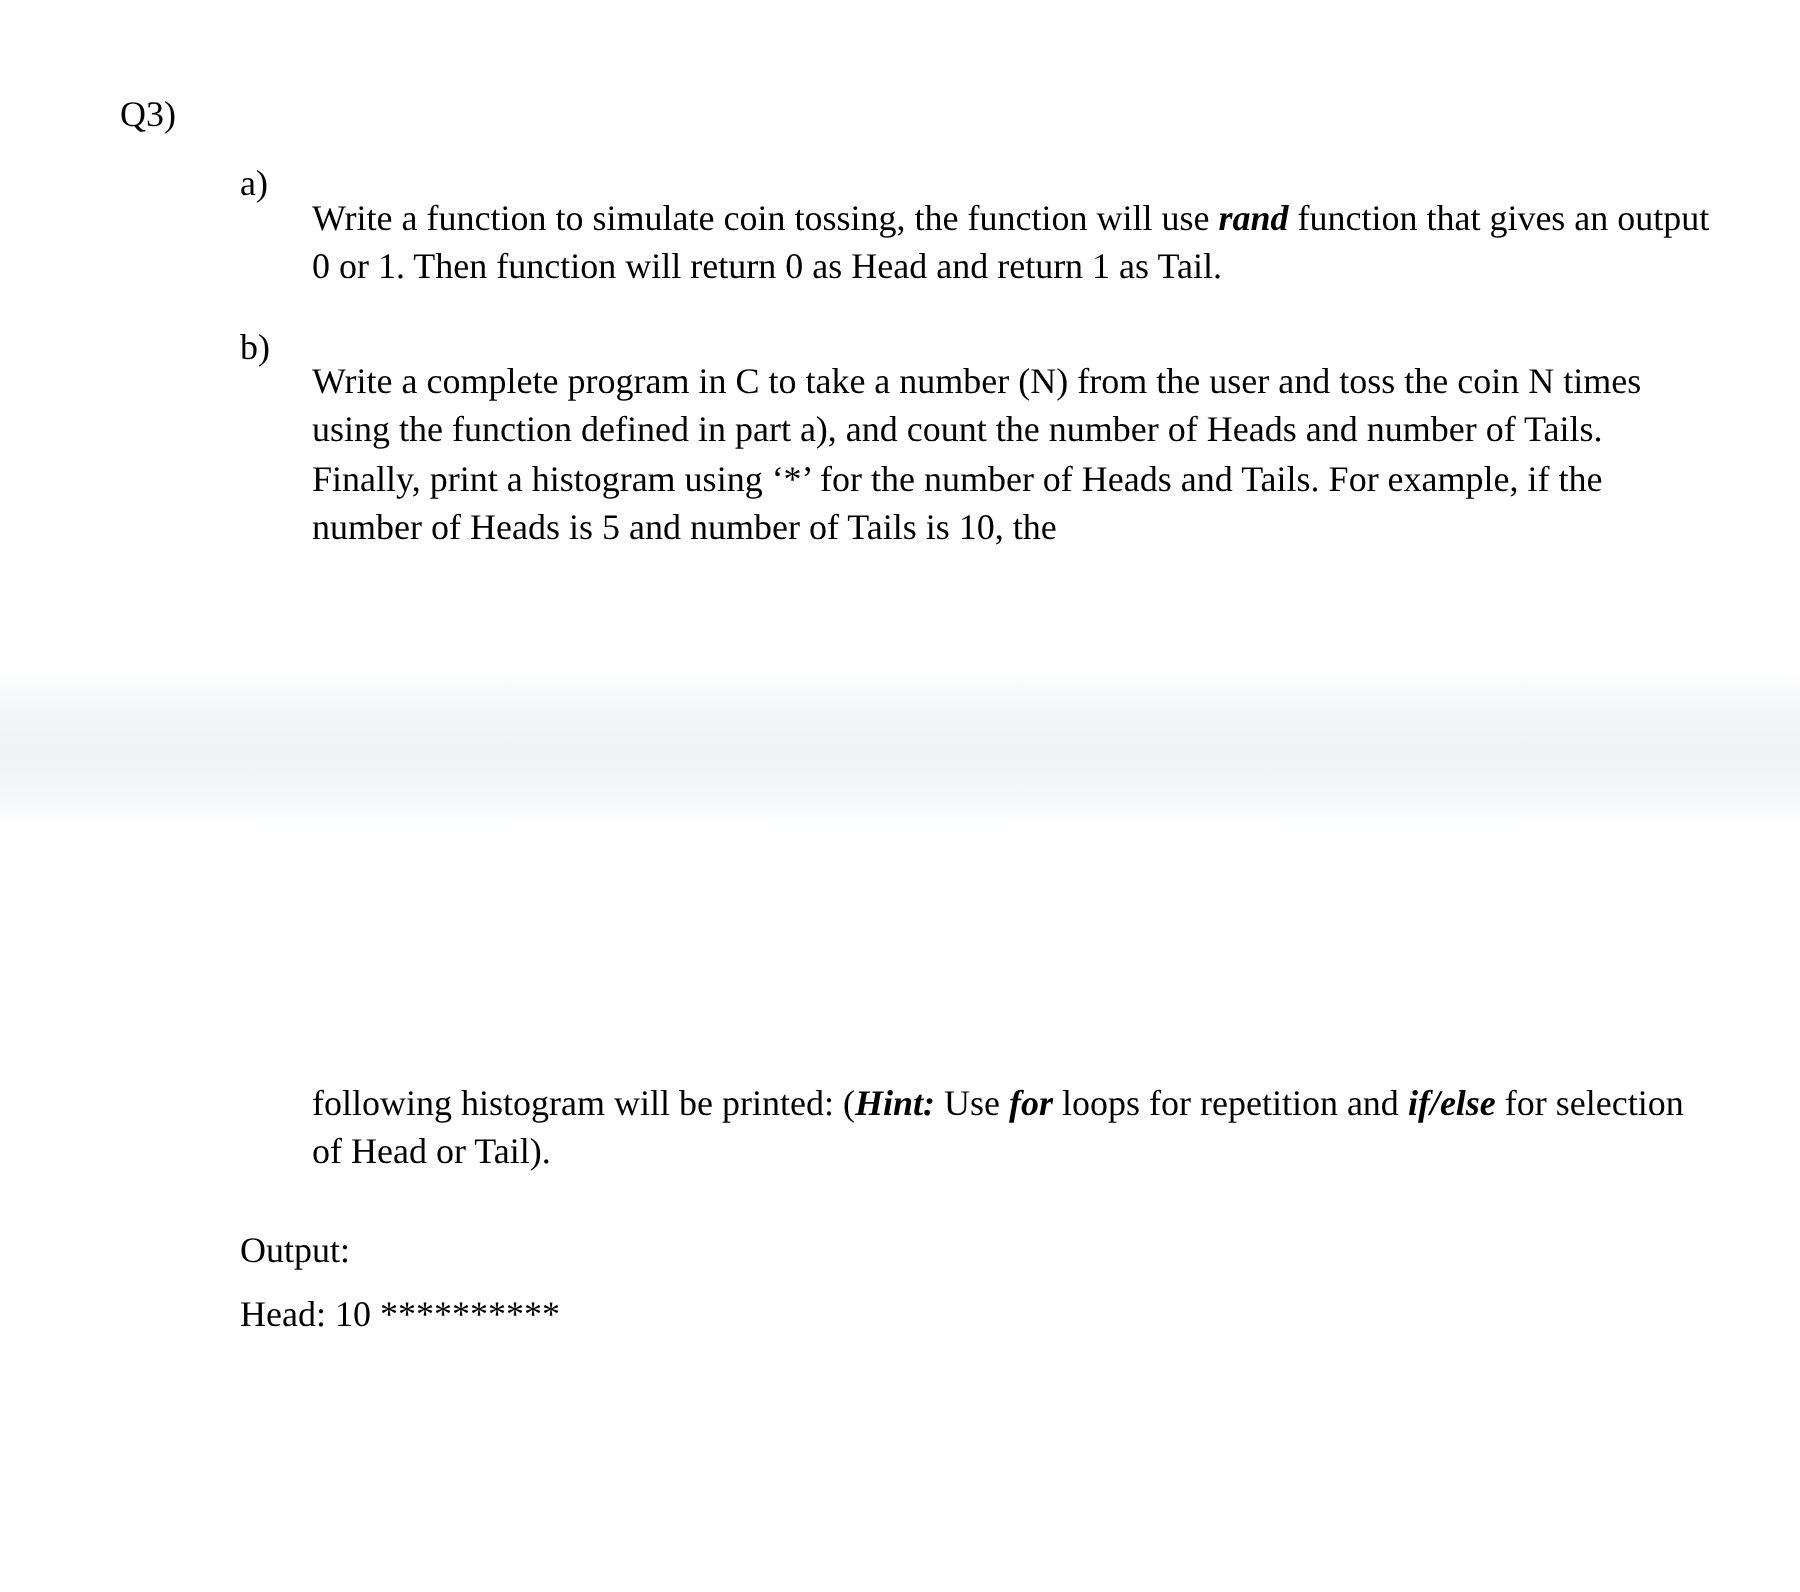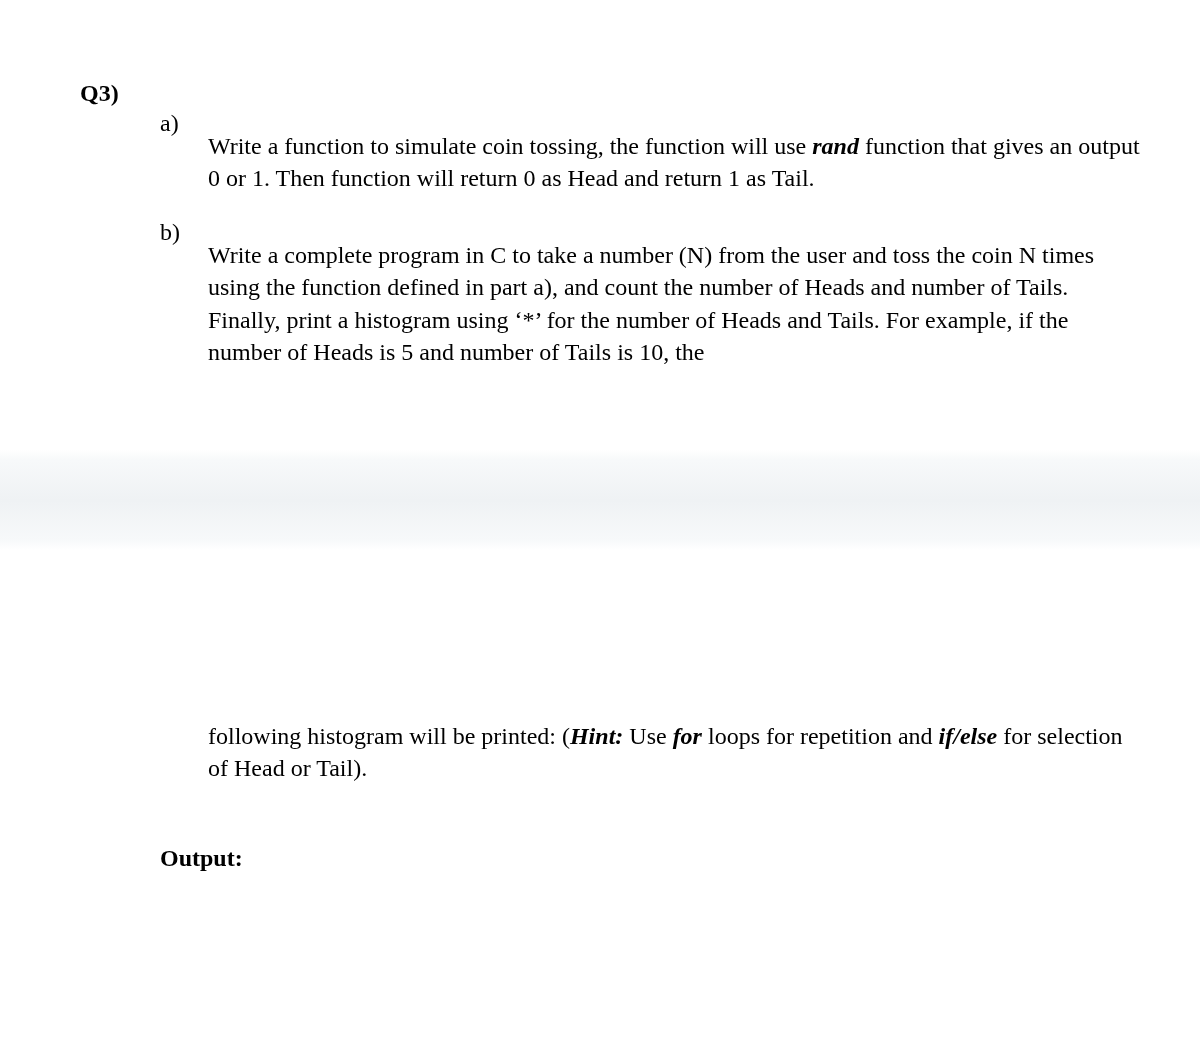--- a/index.html
+++ b/index.html
@@ -13,24 +13,24 @@
       color: #000;
       background: #fff;
       width: 1200px;
       height: 1061px;
       position: relative;
     }
     .page {
       padding: 80px 60px 40px 80px;
     }
     .question-number {
-      font-weight: bold;
+      font-weight: normal;
       position: absolute;
       left: 80px;
-      top: 80px;
+      top: 64px;
     }
     .part {
       display: flex;
       margin-left: 80px;
       margin-bottom: 24px;
     }
     .part-label {
       min-width: 48px;
       flex-shrink: 0;
     }
@@ -58,28 +58,28 @@
     }
     .lower-content {
       position: absolute;
       top: 720px;
       left: 80px;
       right: 60px;
     }
     .continuation {
       margin-left: 128px;
       line-height: 1.35;
-      margin-bottom: 60px;
+      margin-bottom: 36px;
       font-family: Liberation Serif, serif;
     }
     .output-section {
       margin-left: 80px;
     }
     .output-label {
-      font-weight: bold;
+      font-weight: normal;
       margin-bottom: 16px;
     }
     .output-line {
       margin-bottom: 14px;
     }
   </style>
 </head>
 <body>
 
 <div class="page">
@@ -100,14 +100,15 @@
 
 <div class="separator-band"></div>
 
 <div class="lower-content">
   <div class="continuation">
     <span>following histogram will be printed: (</span><span class="bold-italic">Hint:</span><span> Use </span><span class="bold-italic">for</span><span> loops for repetition and </span><span class="bold-italic">if/else</span><span> for selection of Head or Tail).</span>
   </div>
 
   <div class="output-section">
     <div class="output-label">Output:</div>
+    <div class="output-line">Head: 10 **********</div>
   </div>
 </div>
 
 </body></html>

